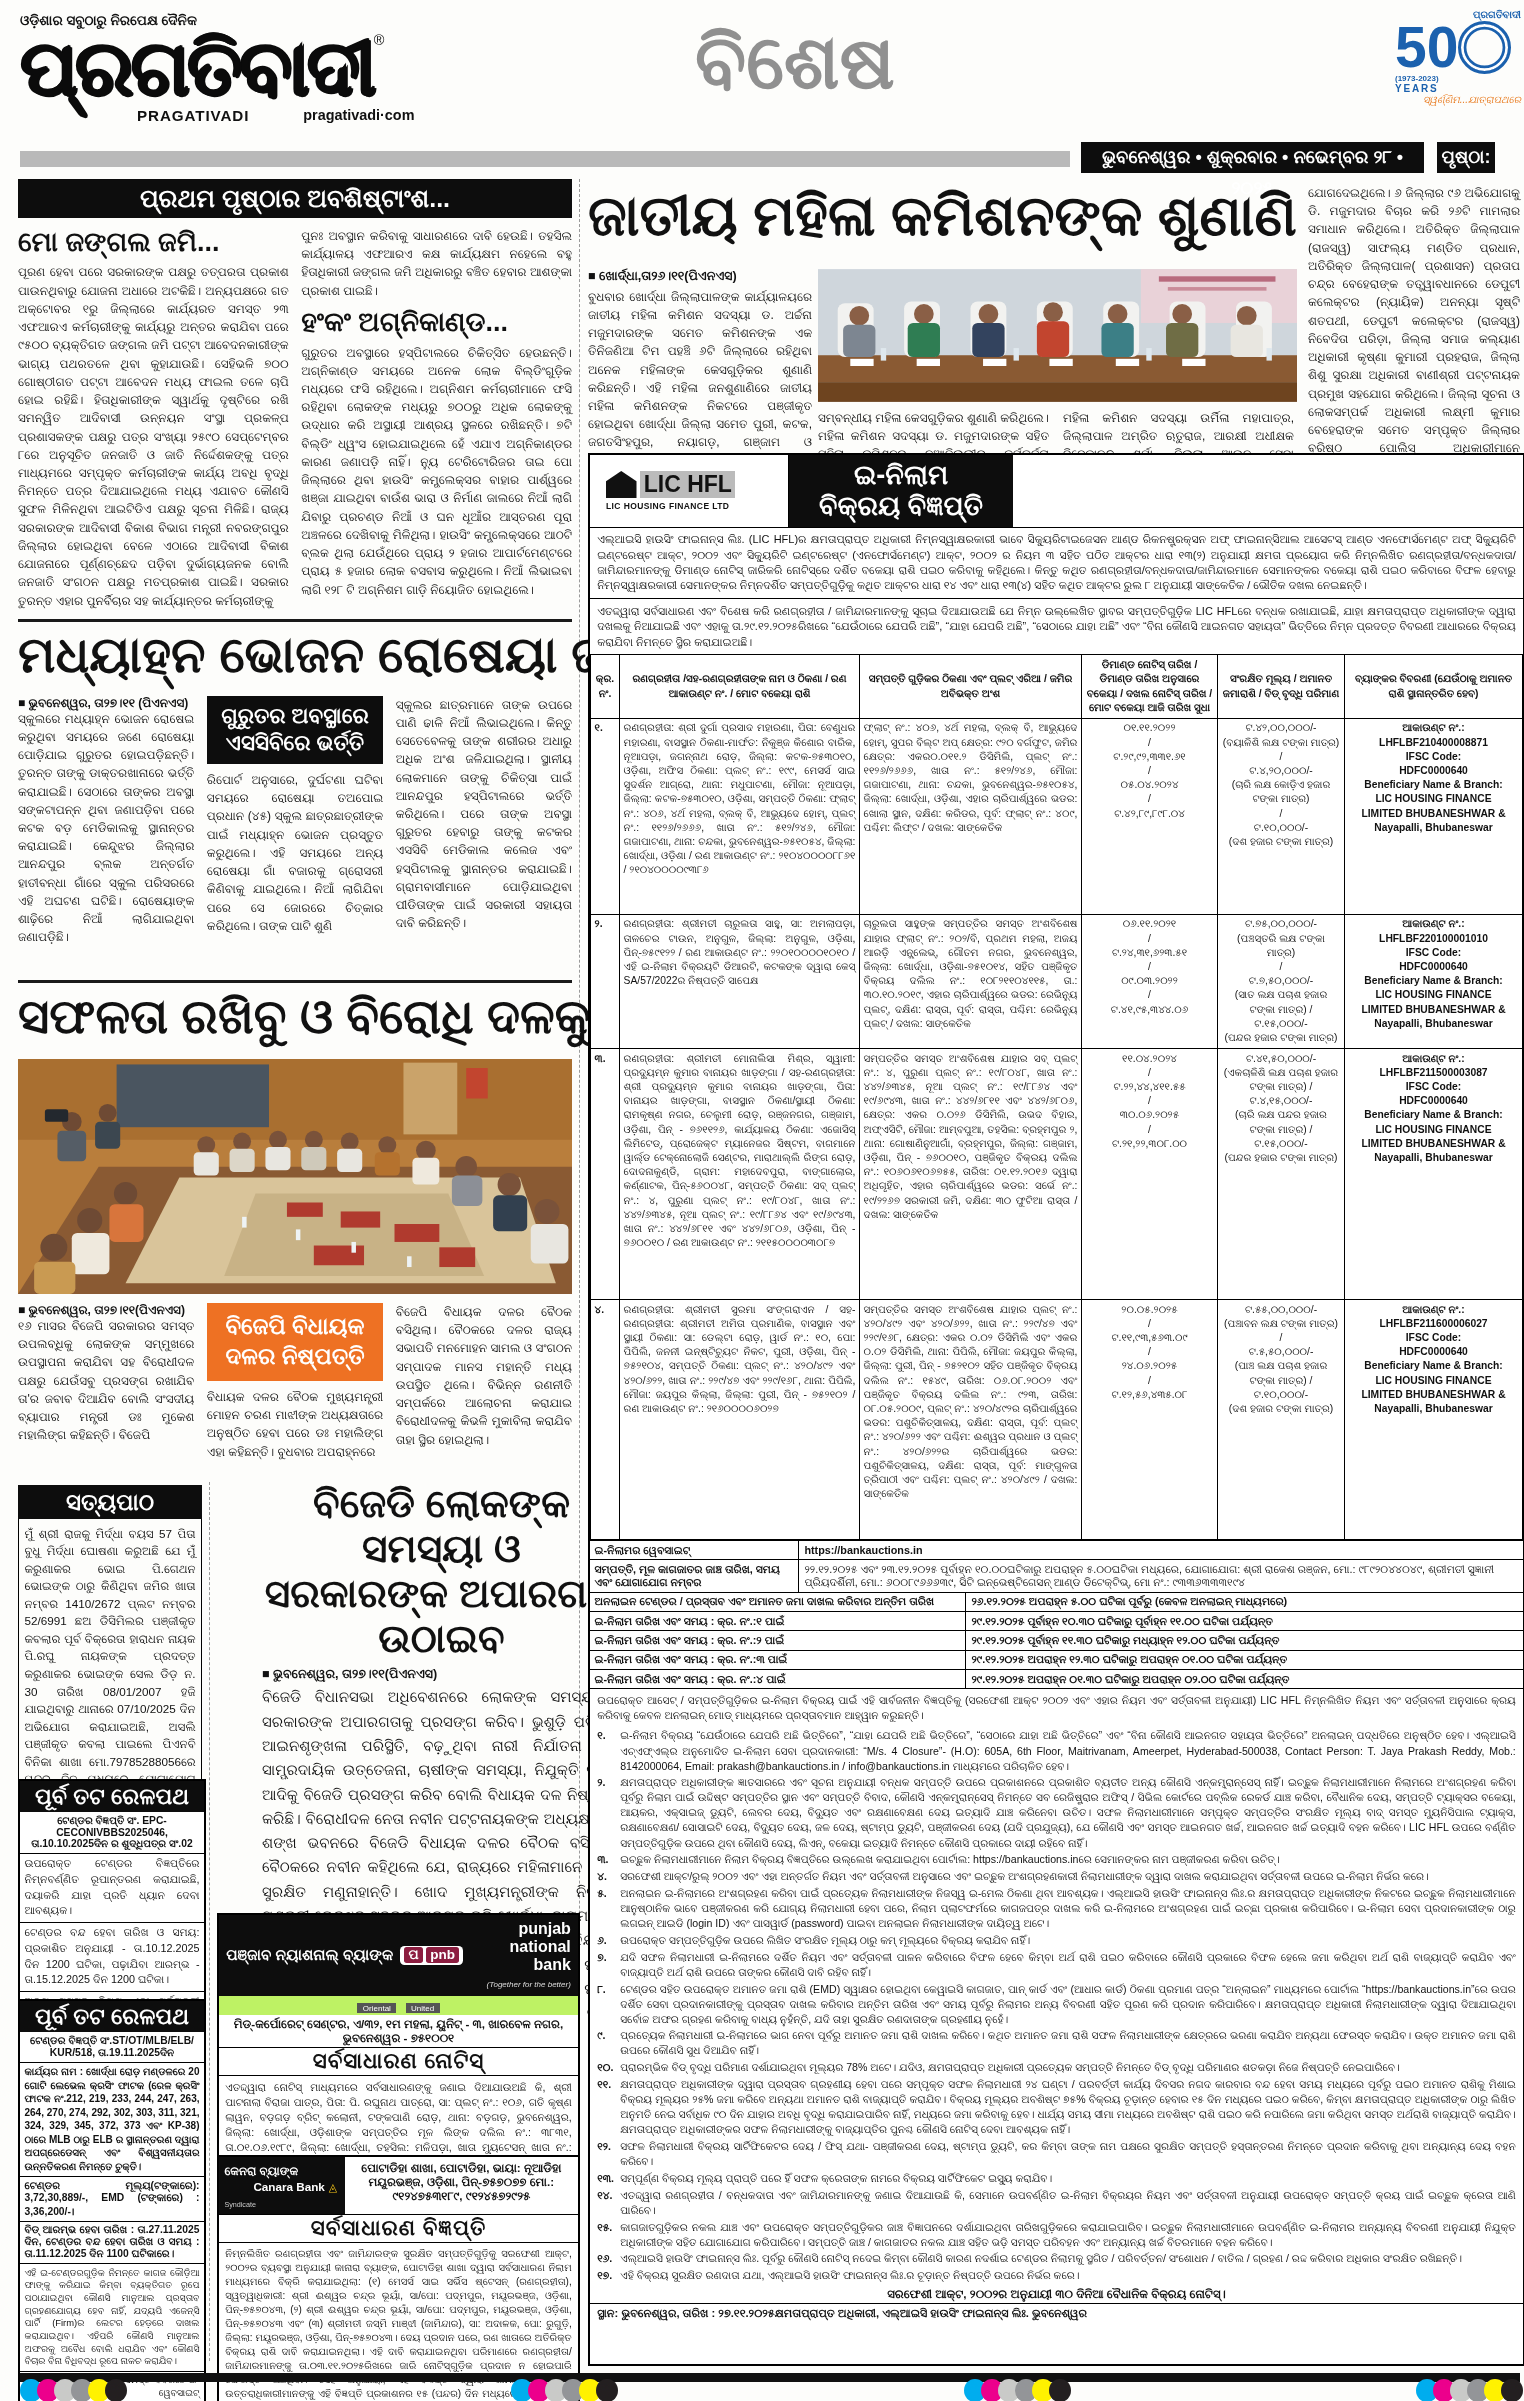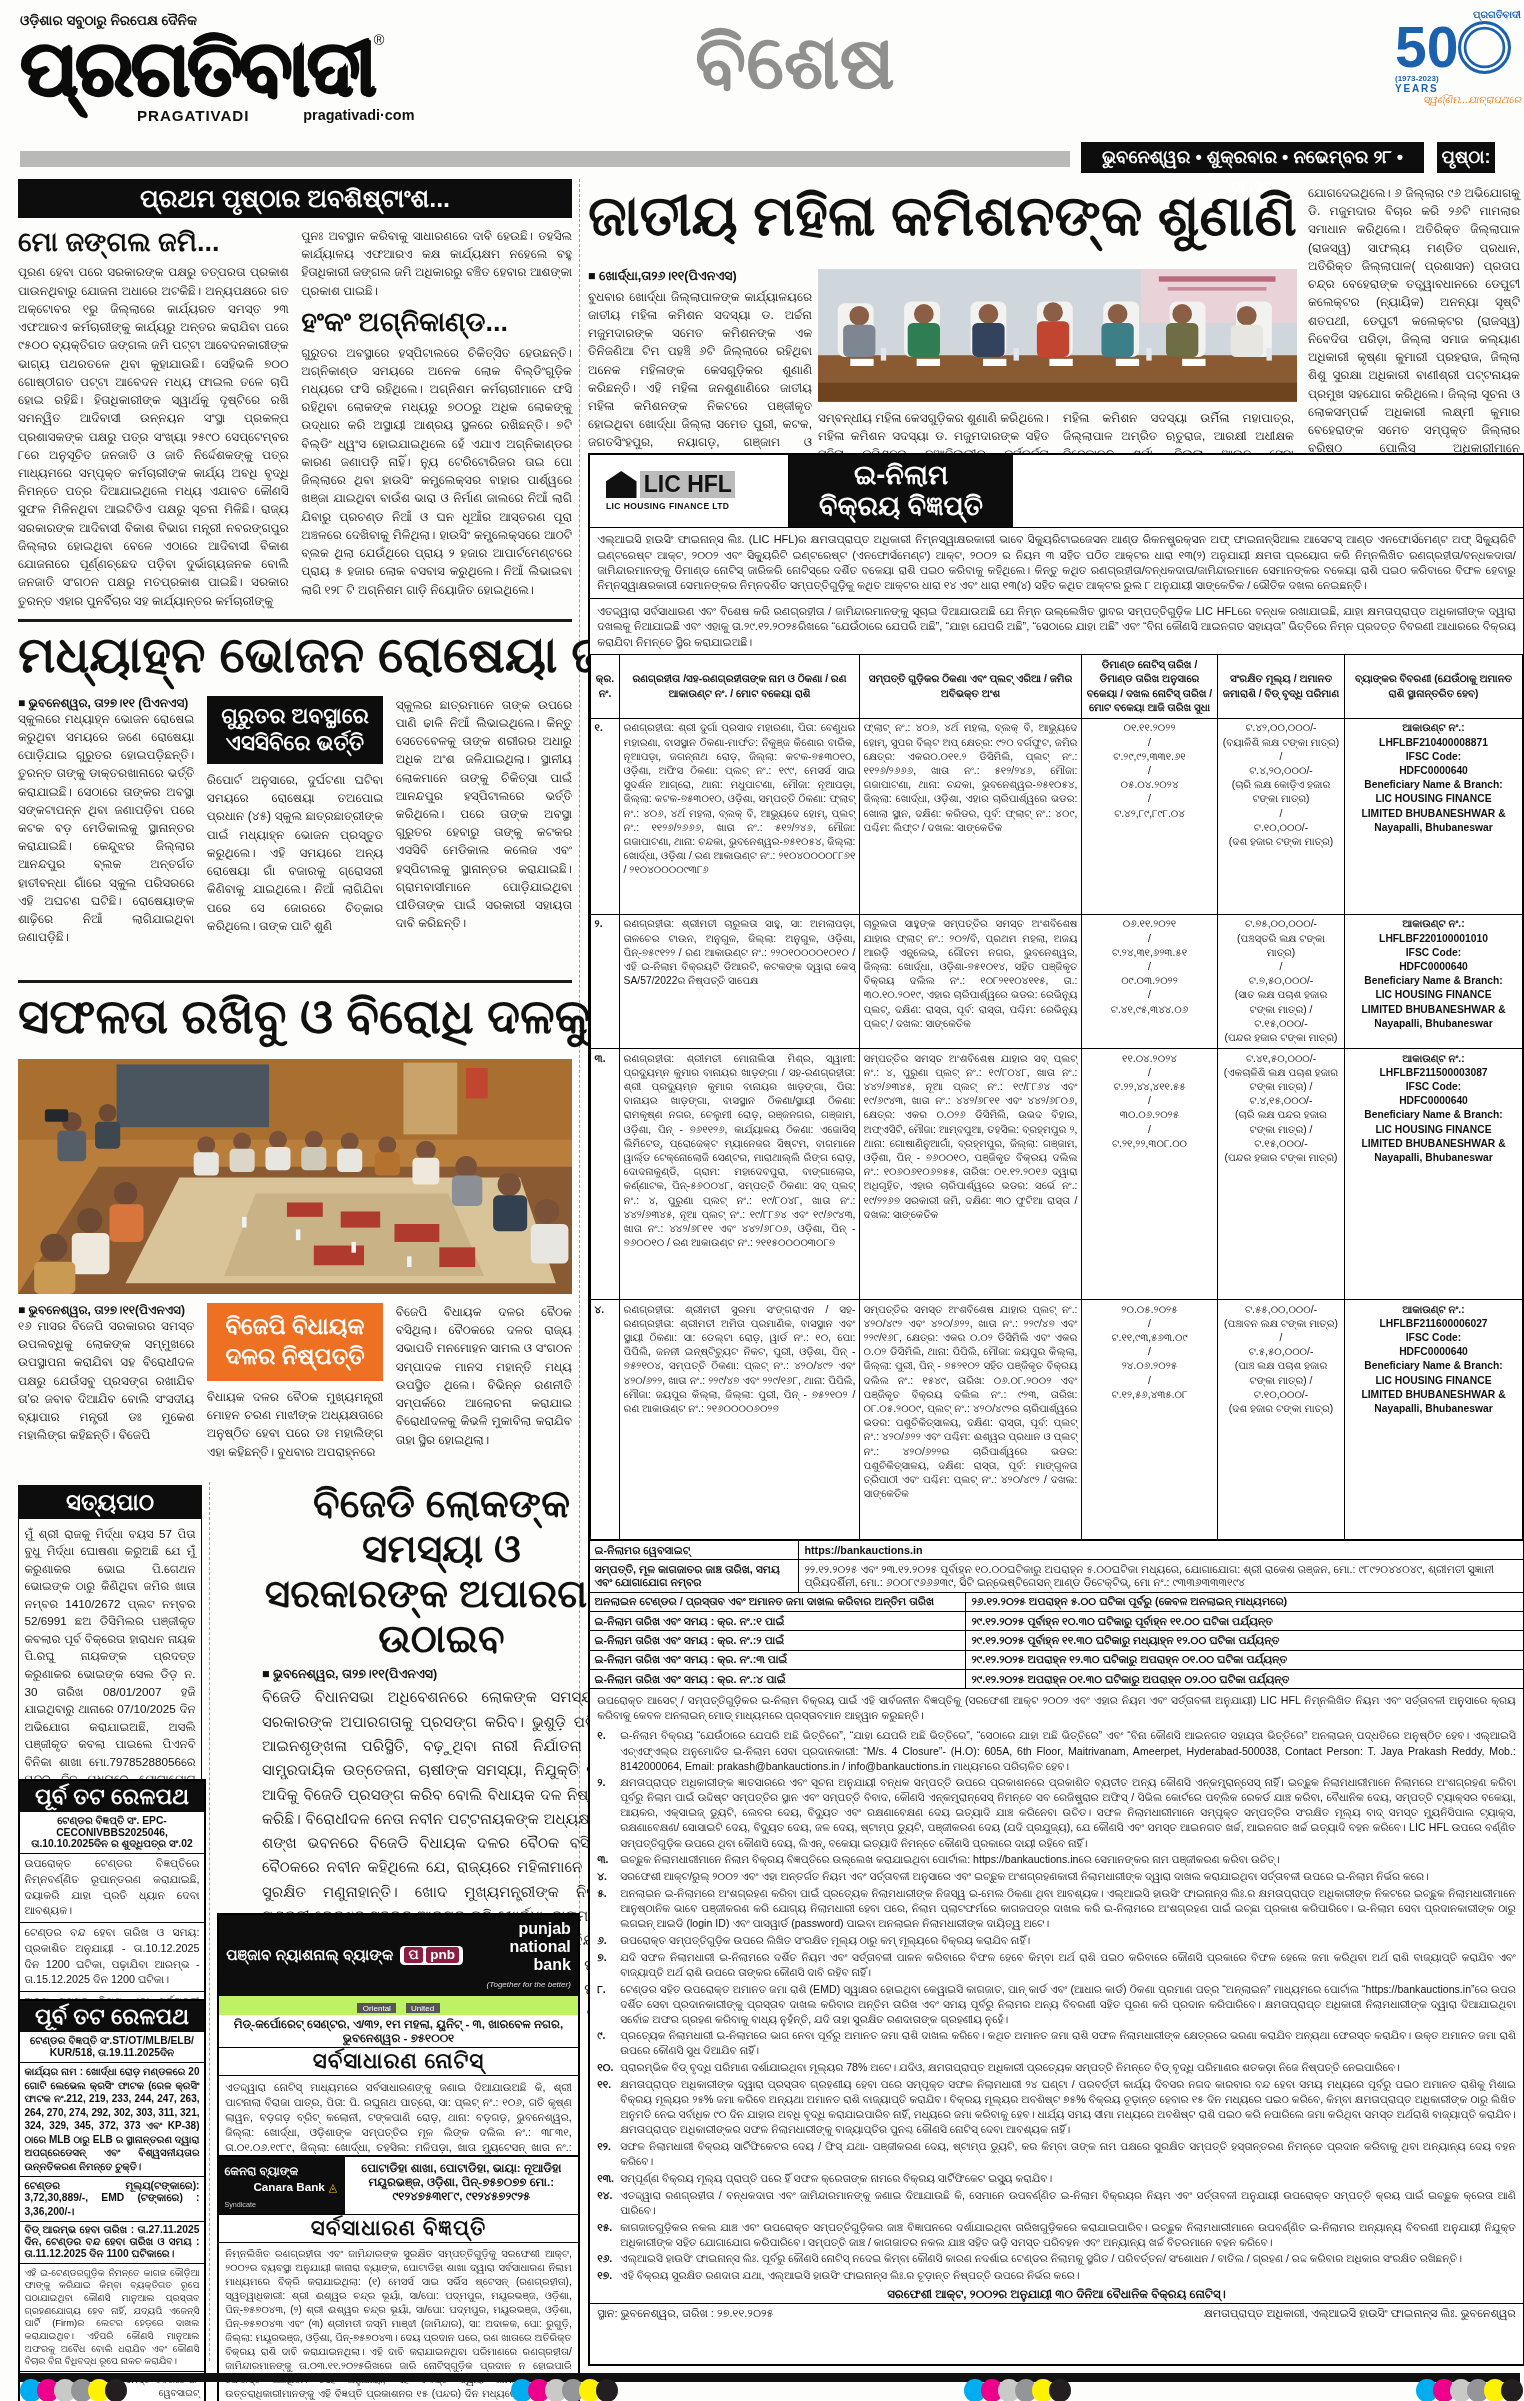--- a/index.html
+++ b/index.html
@@ -562,21 +562,21 @@
           <span class="nn">୧୬.</span>
           <span>ଏଲ୍ଆଇସି ହାଉସିଂ ଫାଇନାନ୍ସ ଲିଃ. ପୂର୍ବରୁ କୌଣସି ନୋଟିସ୍ ନଦେଇ କିମ୍ବା କୌଣସି କାରଣ ନଦର୍ଶାଇ ଟେଣ୍ଡର ନିଲାମକୁ ସ୍ଥଗିତ / ପରିବର୍ତ୍ତନ/ ସଂଶୋଧନ / ବାତିଲ / ଗ୍ରହଣ / ରଦ୍ଦ କରିବାର ଅଧିକାର ସଂରକ୍ଷିତ ରଖିଛନ୍ତି।</span>
         </div>
       <div class="note j">
           <span class="nn">୧୭.</span>
           <span>ଏହି ବିକ୍ରୟ ସୁରକ୍ଷିତ ରଣଦାତା ଯଥା, ଏଲ୍ଆଇସି ହାଉସିଂ ଫାଇନାନ୍ସ ଲିଃ.ର ଚୂଡ଼ାନ୍ତ ନିଷ୍ପତ୍ତି ଉପରେ ନିର୍ଭର କରେ।</span>
         </div>
     </div>
 
     <div class="c b" style="font-size:11.7px;padding:1.8px 0;">ସରଫେଶୀ ଆକ୍ଟ, ୨୦୦୨ର ଅନୁଯାୟୀ ୩୦ ଦିନିଆ ବୈଧାନିକ ବିକ୍ରୟ ନୋଟିସ୍।</div>
-    <div style="display:flex;justify-content:space-between;border-top:1.8px solid #000;padding:3.6px 7.2px;font-weight:normal;font-size:11.2px;gap:47px;">
+    <div style="display:flex;border-top:1.8px solid #000;padding:3.6px 7.2px;font-weight:bold;font-size:11.2px;">
       <span>ସ୍ଥାନ: ଭୁବନେଶ୍ୱର, ତାରିଖ : ୨୭.୧୧.୨୦୨୫</span>
       <span>କ୍ଷମତାପ୍ରାପ୍ତ ଅଧିକାରୀ, ଏଲ୍ଆଇସି ହାଉସିଂ ଫାଇନାନ୍ସ ଲିଃ. ଭୁବନେଶ୍ୱର</span>
     </div>
   </div>
 
   <div class="abs" style="left:20px;top:2373px;width:1500px;height:9px;background:#111;"></div>
   <div class="abs dotset" style="left:20px;top:2379px;">
     <span style="background:#00adee"></span>
       <span style="background:#ec008c"></span>
       <span style="background:#c9cac8"></span>

